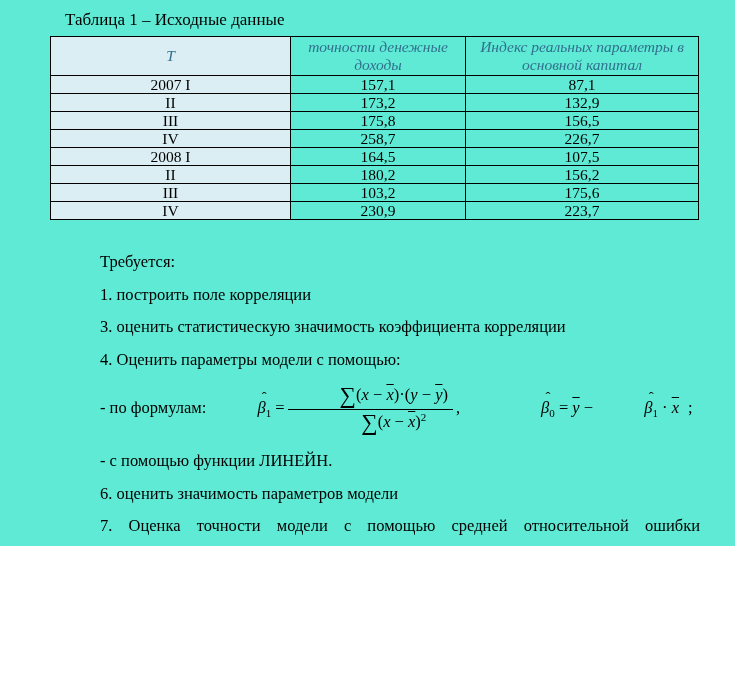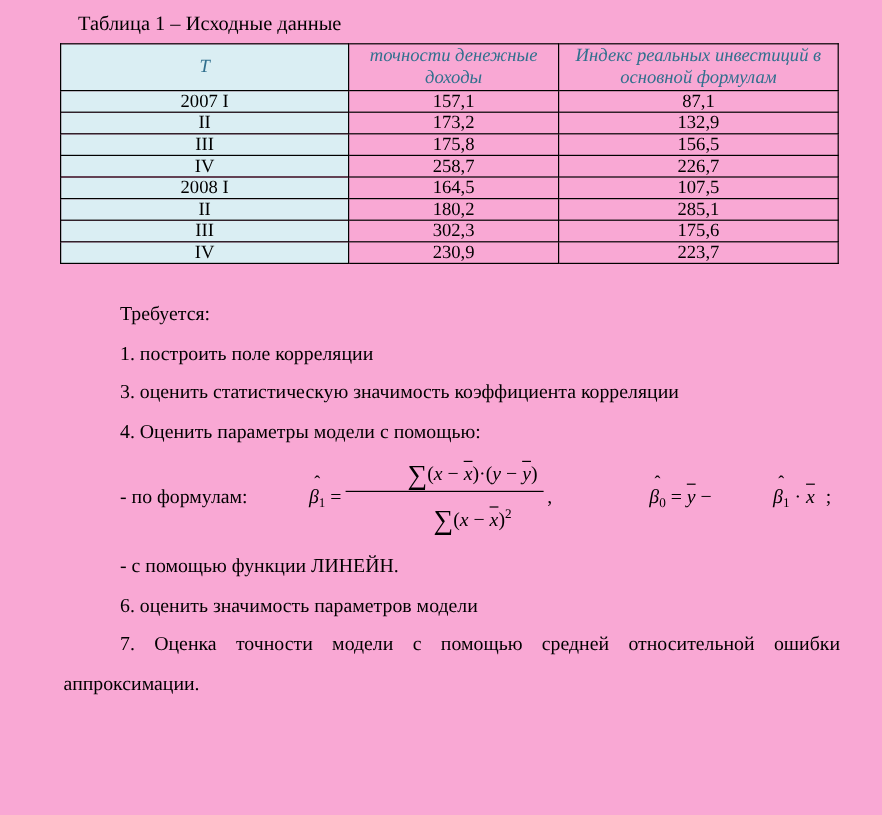--- a/index.html
+++ b/index.html
@@ -7,21 +7,21 @@
     --header-text: #31708e;
   }
   * { box-sizing: border-box; }
   html, body { margin: 0; padding: 0; }
   body {
     width: 735px; height: 679px;
     background: #ffffff;
     font-family: "Liberation Serif", "DejaVu Serif", serif;
     color: #000;
   }
-  .page { position: relative; width: 735px; height: 679px; background: #f9a8d4; overflow: hidden; }
+  .page { position: relative; width: 735px; height: 546px; background: #5eead4; overflow: hidden; }
 
   .doc-title {
     position: absolute; left: 65px; top: 9px;
     font-size: 17px; line-height: 22px; white-space: nowrap;
   }
 
   table.data {
     position: absolute; left: 50px; top: 36px;
     width: 648px; border-collapse: collapse; table-layout: fixed;
   }
@@ -58,21 +58,21 @@
   .formula-p {
     margin: 8px 0 10px !important;
     line-height: normal !important;
     white-space: nowrap;
   }
   .frac {
     display: inline-block; vertical-align: middle;
     text-align: center; margin: 0 3px;
   }
   .frac .num, .frac .den { display: block; white-space: nowrap; padding: 0 5px 1px; text-align: center; }
-  .frac .den { border-top: 1.4px solid #000; padding: 12px 5px 0; }
+  .frac .den { border-top: 1.4px solid #000; padding: 1px 5px 0; }
   .sum { font-size: 23px; font-style: normal; line-height: 24px; vertical-align: -3px; }
   .bhat { position: relative; display: inline-block; font-style: italic; }
   .bhat .hatmark {
     position: absolute; left: 55%; transform: translateX(-50%);
     top: -0.62em; font-size: 0.9em; font-style: normal;
   }
   sub.fsub { font-size: 11px; vertical-align: -4px; line-height: 0; }
   sup.fsup { font-size: 11px; vertical-align: 6px; line-height: 0; }
   .gap { display: inline-block; width: 34px; }
   .semi { margin-left: 9px; }
@@ -87,21 +87,21 @@
   <table class="data">
     <colgroup>
       <col style="width:240px">
       <col style="width:175px">
       <col style="width:233px">
     </colgroup>
     <thead>
       <tr>
         <th class="tcol">Т</th>
         <th>точности денежные доходы</th>
-        <th>Индекс реальных инвестиций в основной формулам</th>
+        <th>Индекс реальных параметры в основной капитал</th>
       </tr>
     </thead>
     <tbody>
       <tr>
         <td class="tcol">2007 I</td>
         <td>157,1</td>
         <td>87,1</td>
       </tr>
       <tr>
         <td class="tcol">II</td>
@@ -119,25 +119,25 @@
         <td>226,7</td>
       </tr>
       <tr>
         <td class="tcol">2008 I</td>
         <td>164,5</td>
         <td>107,5</td>
       </tr>
       <tr>
         <td class="tcol">II</td>
         <td>180,2</td>
-        <td>285,1</td>
+        <td>156,2</td>
       </tr>
       <tr>
         <td class="tcol">III</td>
-        <td>302,3</td>
+        <td>103,2</td>
         <td>175,6</td>
       </tr>
       <tr>
         <td class="tcol">IV</td>
         <td>230,9</td>
         <td>223,7</td>
       </tr>
     </tbody>
   </table>
 

